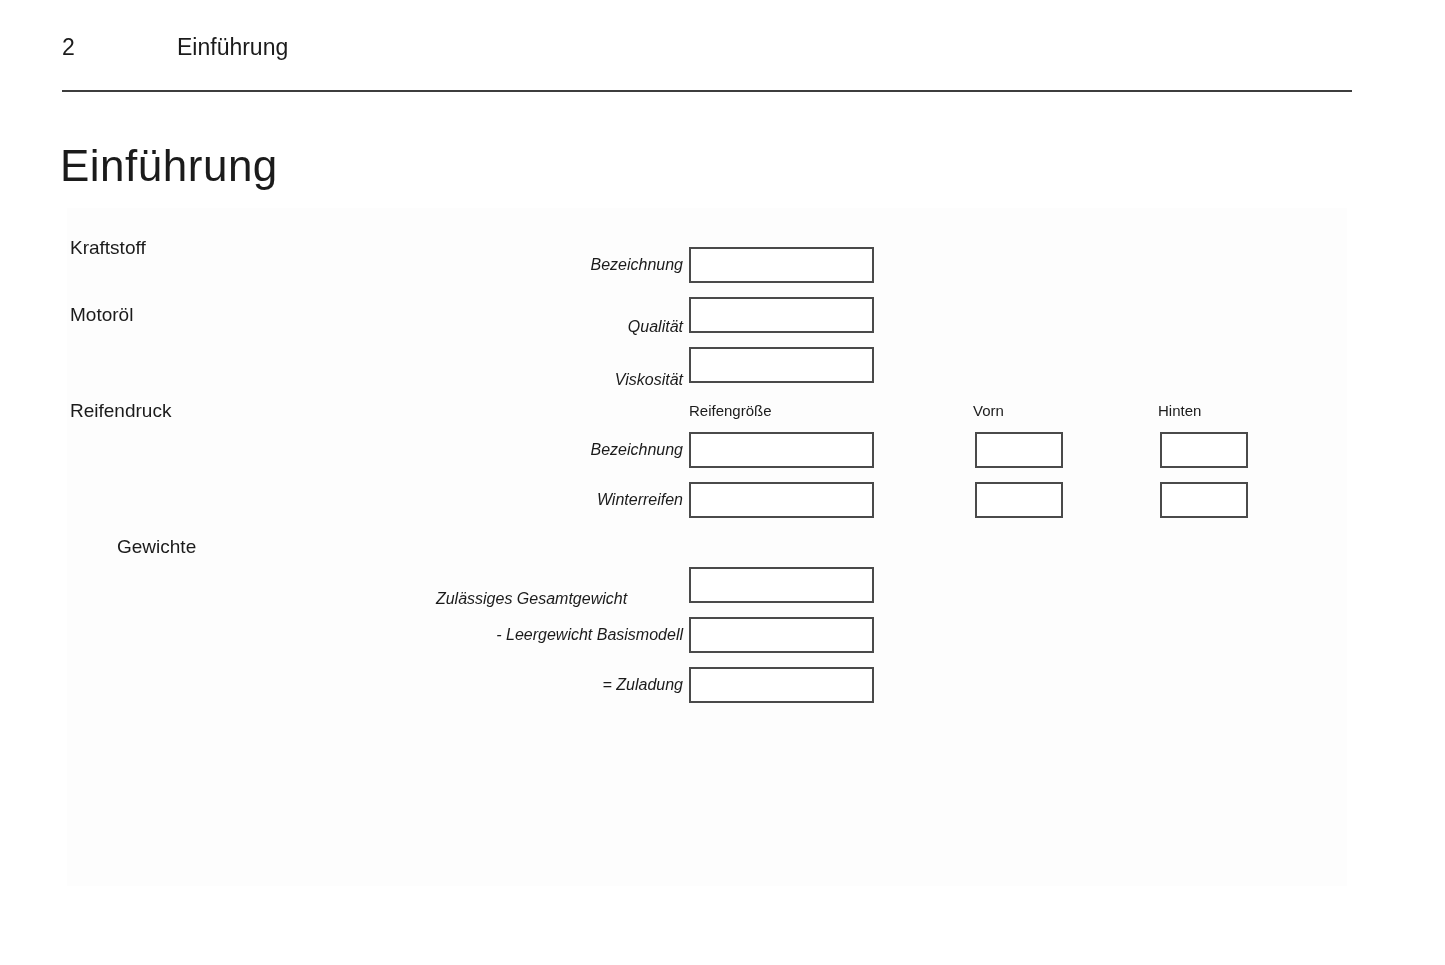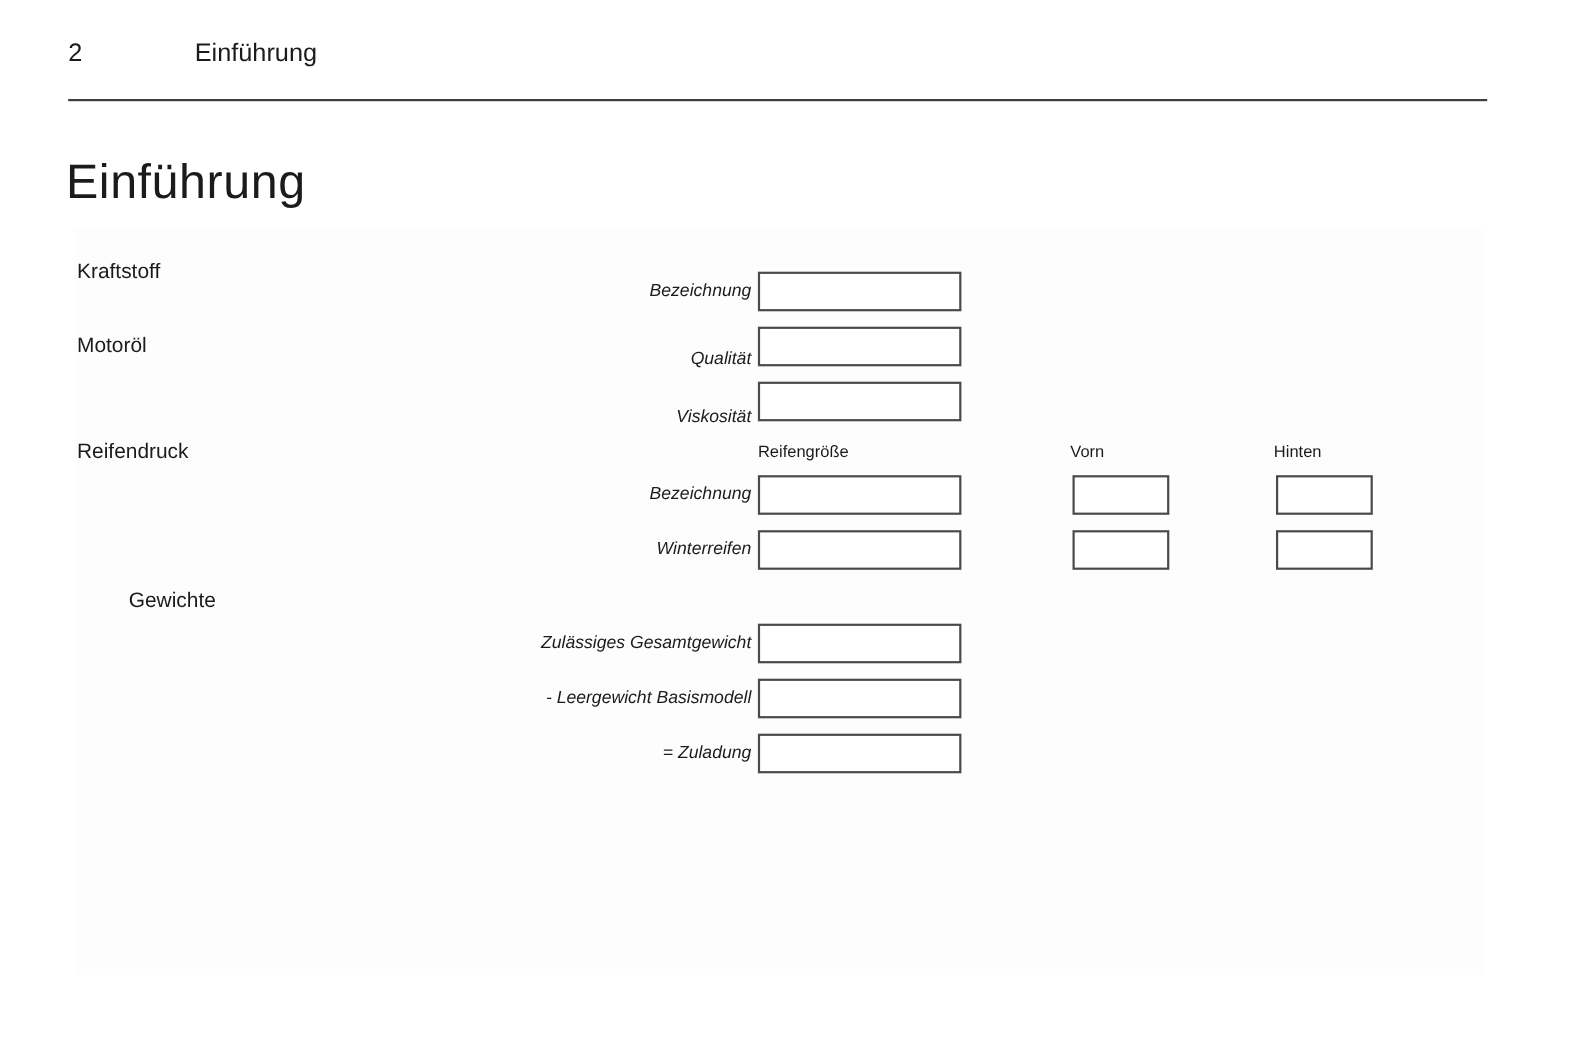--- a/index.html
+++ b/index.html
@@ -99,21 +99,21 @@
   <span class="lbl" style="left:70px; top:236px;text-align:right;">Kraftstoff</span>
   <span class="lbl" style="left:70px; top:303px;">Motoröl</span>
   <span class="lbl" style="left:70px; top:399px;">Reifendruck</span>
   <span class="lbl" style="left:72px; top:535px;margin-left:45px;">Gewichte</span>
 
   <span class="rlbl" style="top:253px;">Bezeichnung</span>
   <span class="rlbl" style="top:303px;margin-top:12px;">Qualität</span>
   <span class="rlbl" style="top:368px;">Viskosität</span>
   <span class="rlbl" style="top:438px;">Bezeichnung</span>
   <span class="rlbl" style="top:488px;">Winterreifen</span>
-  <span class="rlbl" style="top:573px;">Zulässiges Gesamtgewicht</span>
+  <span class="rlbl" style="top:587px;text-align:center;">Zulässiges Gesamtgewicht</span>
   <span class="rlbl" style="top:623px;">- Leergewicht Basismodell</span>
   <span class="rlbl" style="top:673px;">= Zuladung</span>
 
   <span class="chdr" style="left:689px;  top:399px;">Reifengröße</span>
   <span class="chdr" style="left:973px;  top:399px;">Vorn</span>
   <span class="chdr" style="left:1158px; top:399px;">Hinten</span>
 
   <input type="text" class="box mid" style="top: 247px;" value="">
   <input type="text" class="box mid" style="top: 297px;" value="">
   <input type="text" class="box mid" style="top: 347px;" value="">

